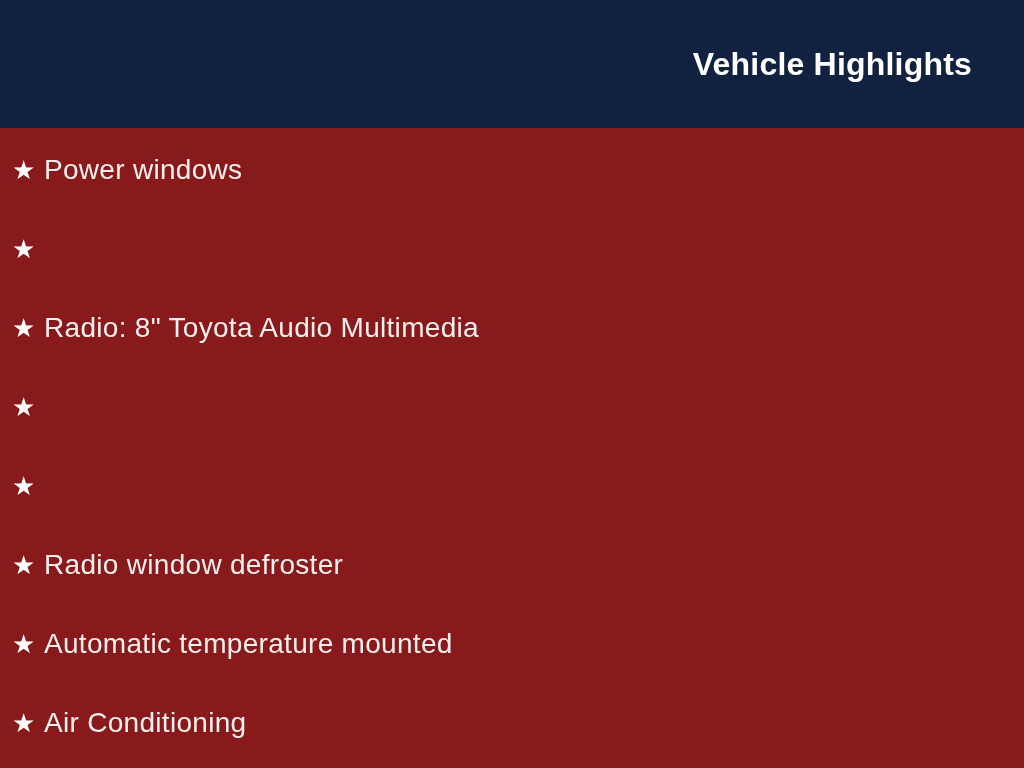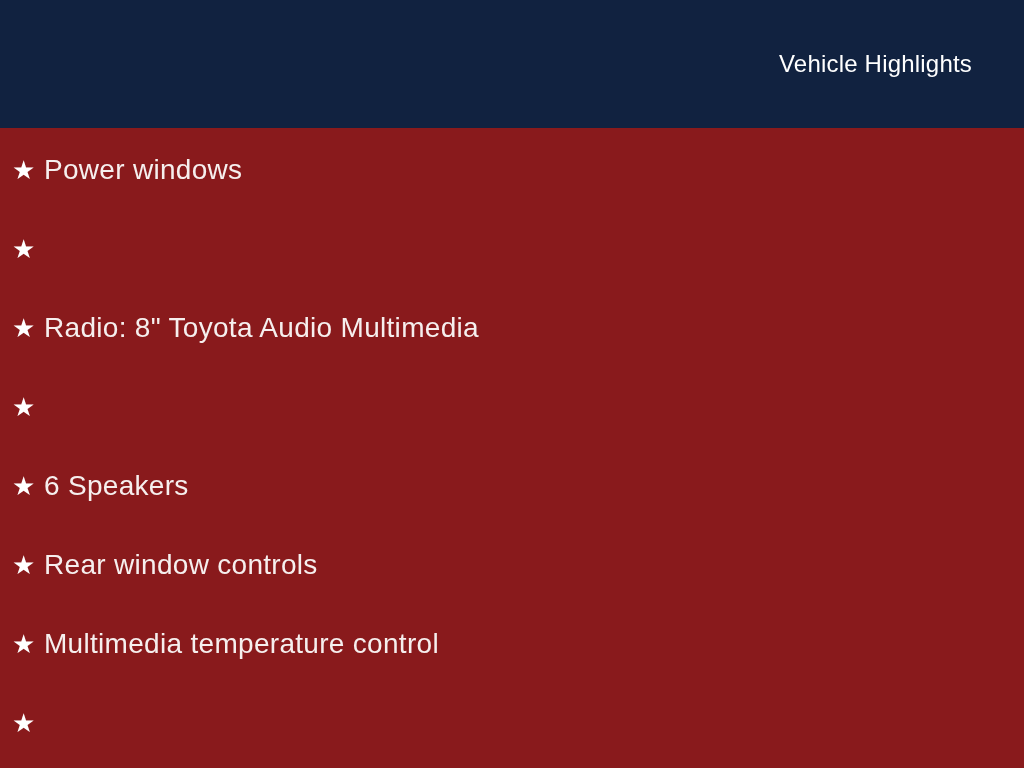--- a/index.html
+++ b/index.html
@@ -21,22 +21,22 @@
     height: 128px;
     background: #112240;
     display: flex;
     align-items: center;
     justify-content: flex-end;
     padding-right: 52px;
     flex: 0 0 auto;
   }
   .header .title {
     color: #FFFFFF;
-    font-size: 24px;
-    font-weight: 400;
+    font-size: 32px;
+    font-weight: 700;
     letter-spacing: 0.2px;
   }
   .body {
     flex: 1 1 auto;
     background: #891A1C;
   }
   ul.highlights-list {
     list-style: none;
     padding: 2px 0 0 12px;
   }
@@ -78,28 +78,28 @@
       </li>
       <li>
         <span class="star">★</span>
         <span class="item-text">Radio: 8" Toyota Audio Multimedia</span>
       </li>
       <li>
         <span class="star">★</span>
       </li>
       <li>
         <span class="star">★</span>
-        <span class="item-text">6 Speakers</span>
       </li>
       <li>
         <span class="star">★</span>
-        <span class="item-text">Rear window controls</span>
+        <span class="item-text">Radio window defroster</span>
       </li>
       <li>
         <span class="star">★</span>
-        <span class="item-text">Multimedia temperature control</span>
+        <span class="item-text">Automatic temperature mounted</span>
       </li>
       <li>
         <span class="star">★</span>
+        <span class="item-text">Air Conditioning</span>
       </li>
     </ul>
   </div>
 </div>
 
 </body></html>

